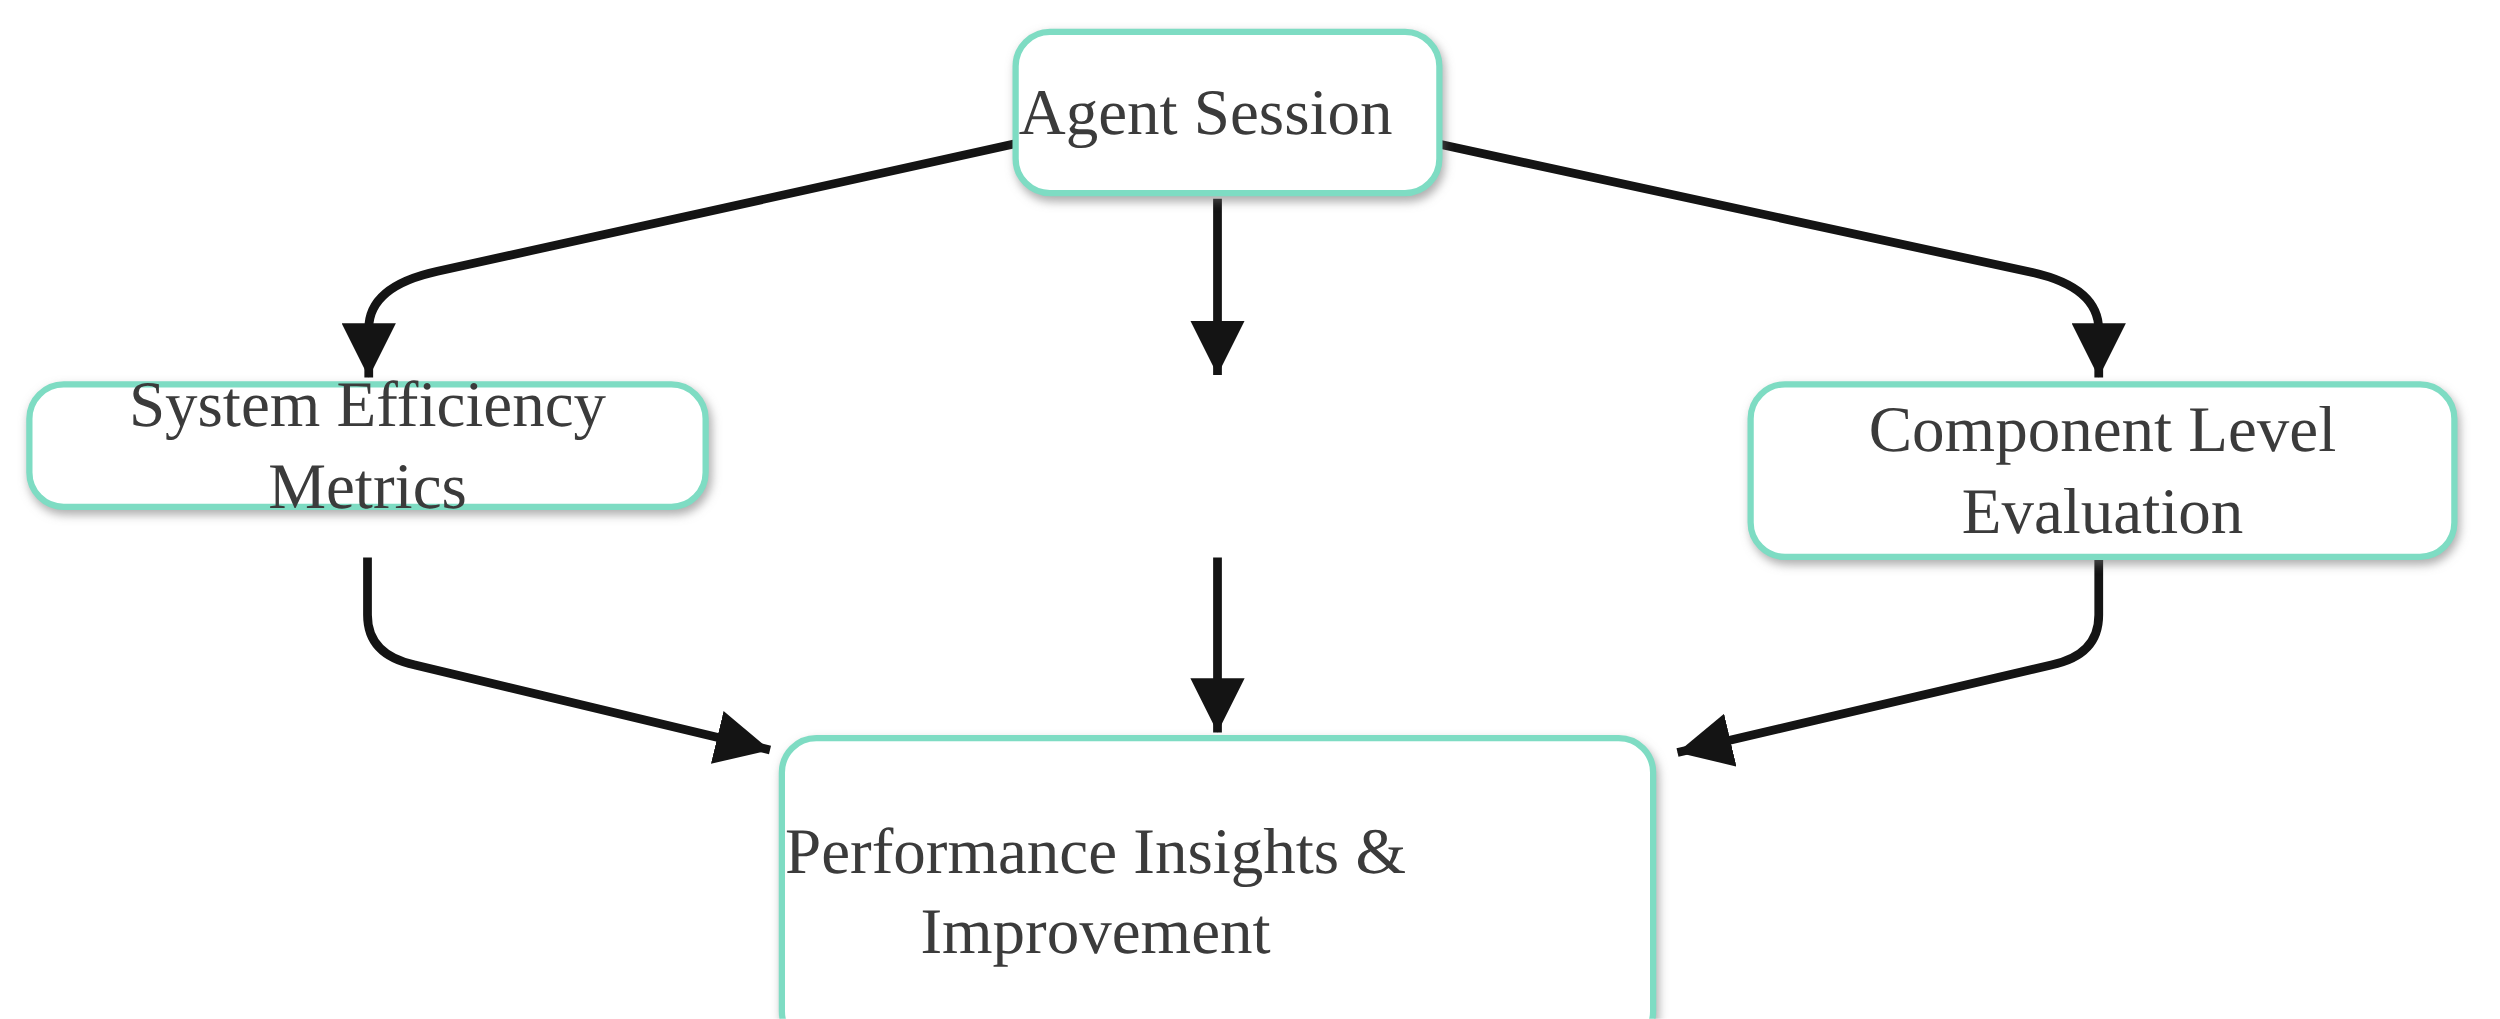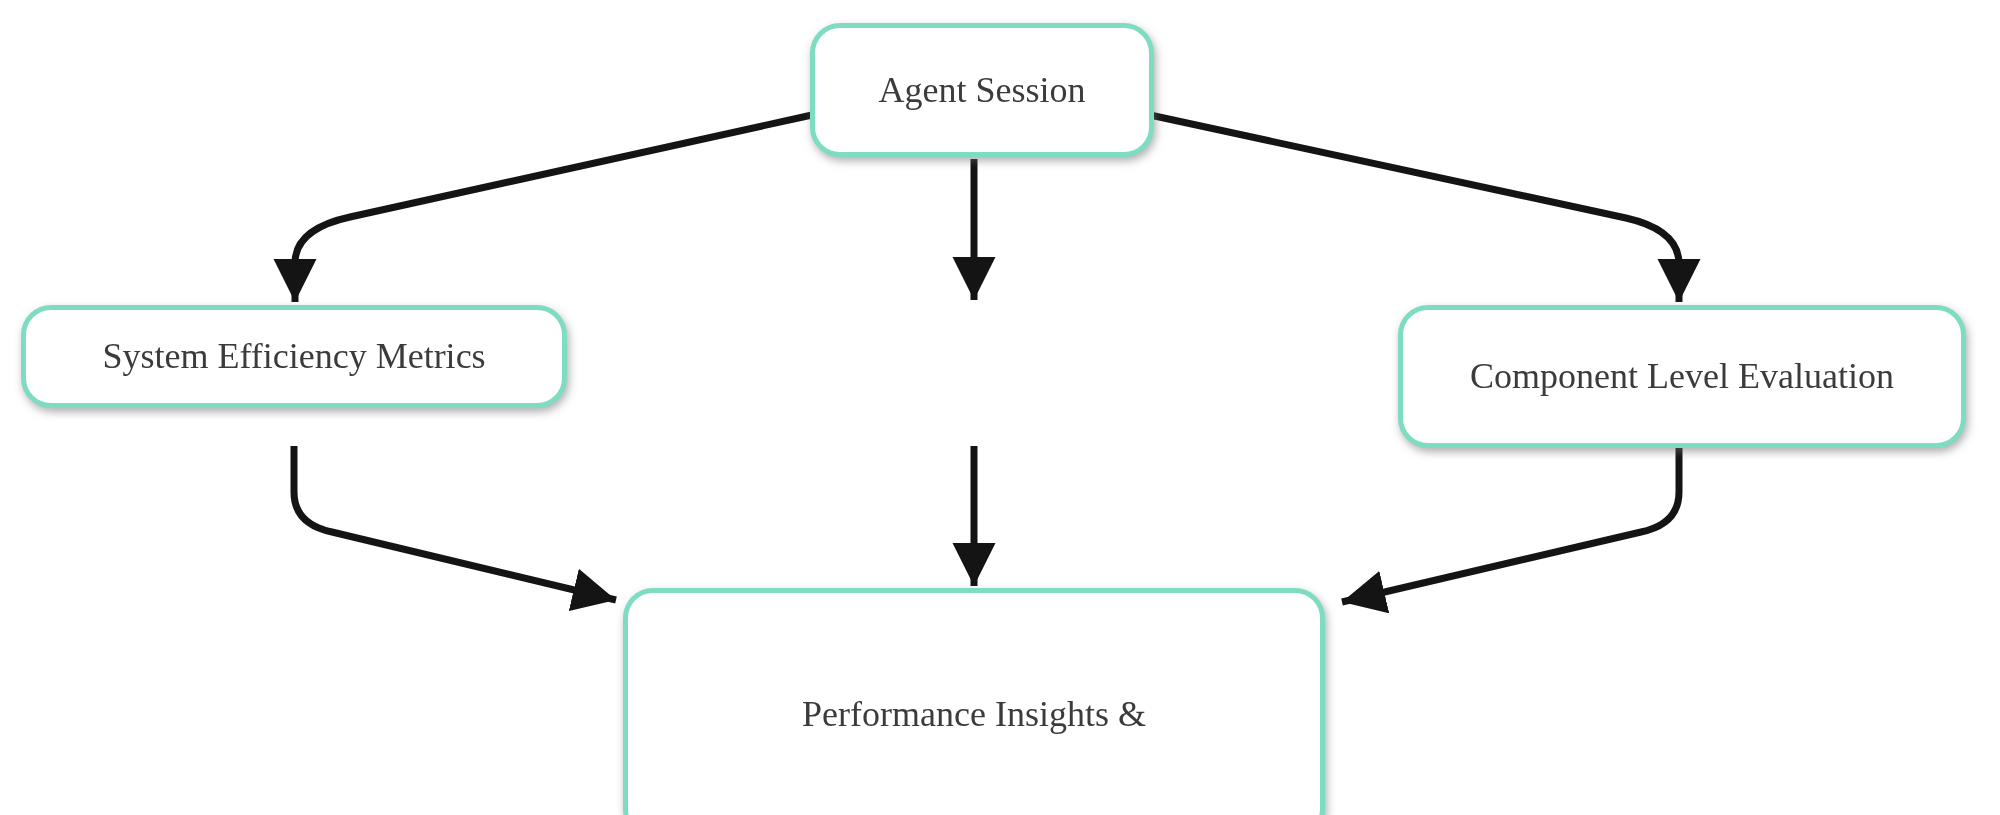--- a/index.html
+++ b/index.html
@@ -34,24 +34,23 @@
     stroke-linecap: butt;
   }
   .node {
     position: absolute;
     background: var(--node-fill);
     border: 5px solid var(--node-border);
     border-radius: 30px;
     box-shadow: 2px 4px 8px rgba(110,110,110,0.55);
     display: flex;
     align-items: center;
-    justify-content: center;
     text-align: center;
     color: var(--text);
-    font-size: 36px;
+    font-size: 52px;
     line-height: 1.25;
   }
   .node-top    { left: 810px;  top: 23px;  width: 344px; height: 134px; }
   .node-ml     { left: 21px;   top: 305px; width: 546px; height: 103px; }
   .node-mm     { left: 714px;  top: 305px; width: 519px; height: 143px; }
   .node-mr     { left: 1398px; top: 305px; width: 568px; height: 143px; }
   .node-bottom { left: 623px;  top: 588px; width: 702px; height: 251px; }
   .node-bottom .label-line { display: block; line-height: 64px; }
 </style>
 </head>
@@ -82,16 +81,17 @@
   </div>
 
 
   <div class="node node-mr">
     <span>Component Level Evaluation</span>
   </div>
 
   <div class="node node-bottom">
     <span>
       <span class="label-line">Performance Insights &amp;</span>
+      <span class="label-line">Improvement</span>
     </span>
   </div>
 
 </div>
 
 </body></html>

